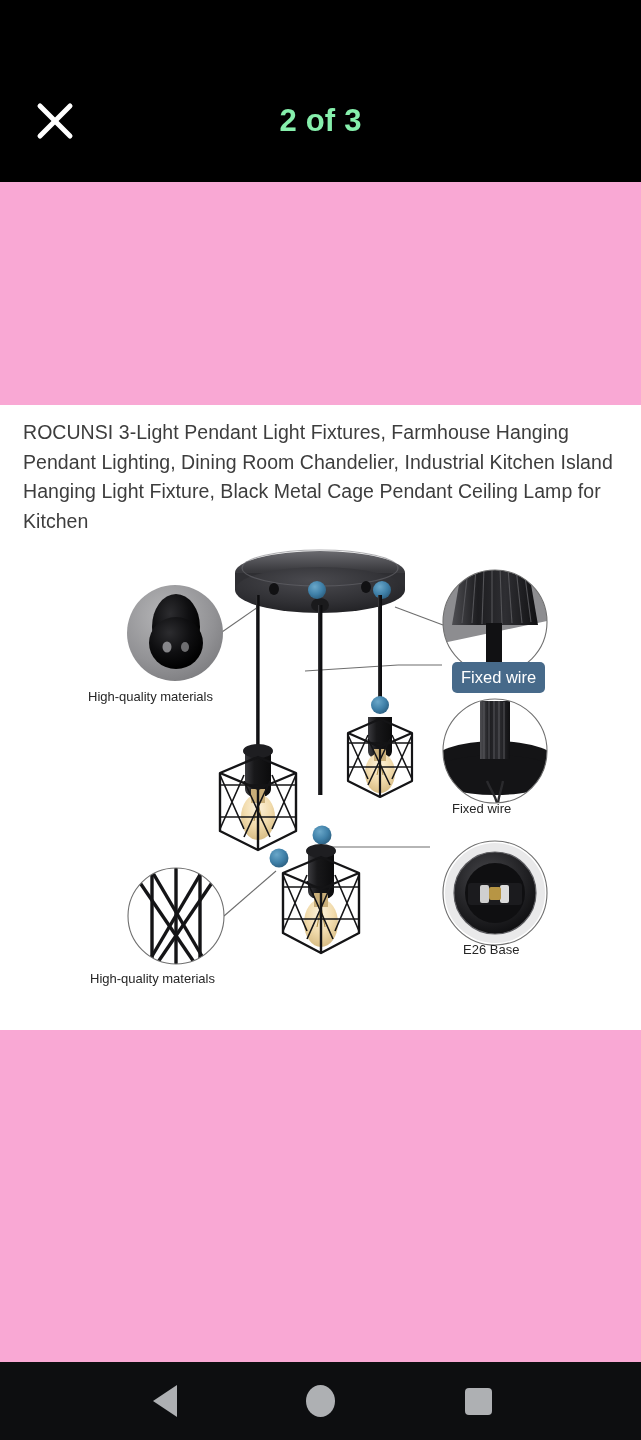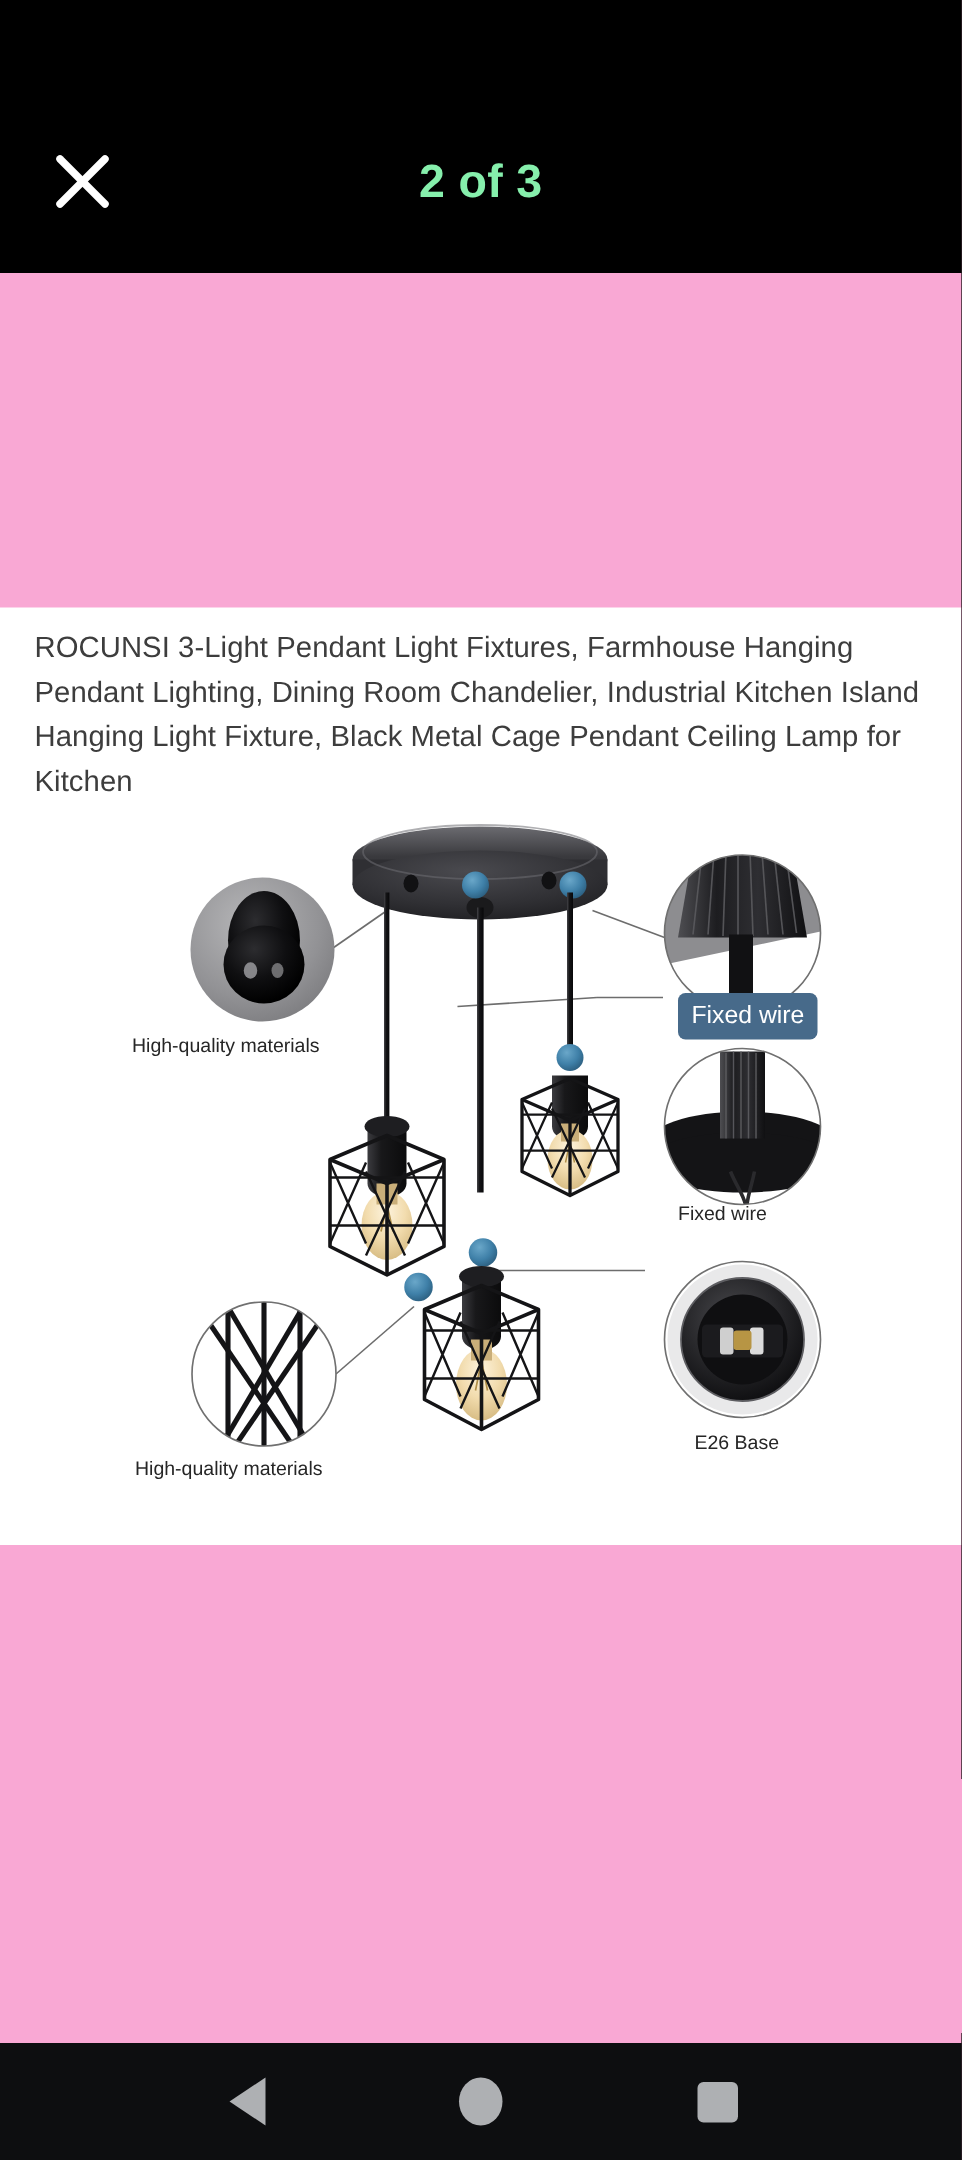--- a/index.html
+++ b/index.html
@@ -438,21 +438,21 @@
           </g>
 
         </svg>
 
         <div class="dlabel" style="left:88px; top:152px;">High-quality materials</div>
 
         <div class="badge" style="left:452px; top:127px;">Fixed wire</div>
 
         <div class="dlabel" style="left:452px; top:264px;">Fixed wire</div>
 
-        <div class="dlabel" style="left:463px; top:417px;">E26 Base</div>
+        <div class="dlabel" style="left:463px; top:405px;">E26 Base</div>
 
         <div class="dlabel" style="left:90px; top:434px;">High-quality materials</div>
 
       </div>
     </div>
   </div>
 
   <div class="nav-bar">
     <div class="nav-btn nav-back">
       <div class="tri"></div>

